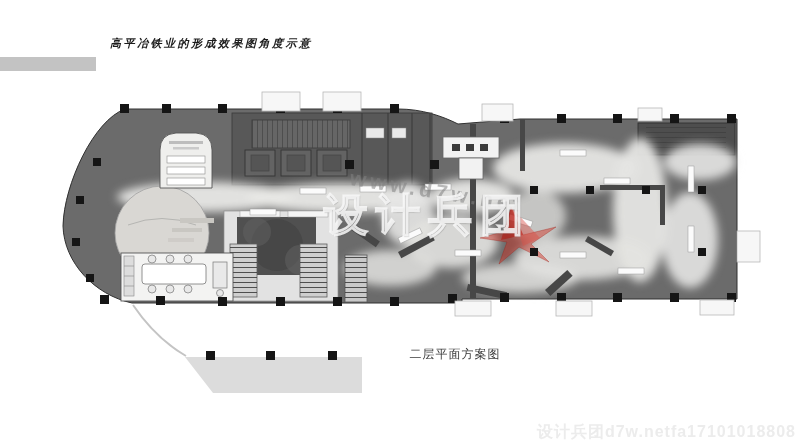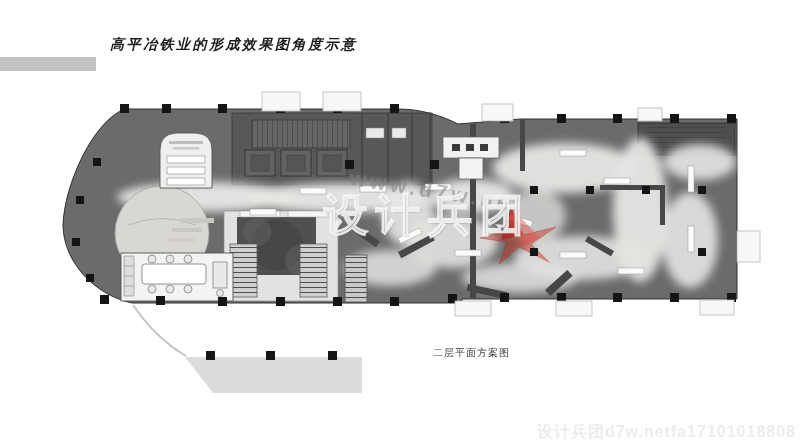--- a/index.html
+++ b/index.html
@@ -8,41 +8,41 @@
     background:#ffffff;
     font-family:"Liberation Sans","DejaVu Sans",sans-serif;
   }
   .title-bar{
     position:absolute;left:0;top:57px;width:96px;height:14px;
     background:#c3c3c3;
   }
   .page-title{
     position:absolute;left:110px;top:36px;margin:0;
     font-family:"DejaVu Serif","Liberation Serif",serif;
-    font-size:14px;font-weight:bold;color:#1c1c1c;
+    font-size:11px;font-weight:bold;color:#1c1c1c;
     letter-spacing:2.5px;font-style:italic;
   }
   .plan-wrap{position:absolute;left:0;top:0;width:800px;height:445px;}
   .plan-svg{position:absolute;left:0;top:0;}
   .wm-arc{
     position:absolute;left:352px;top:166px;
     transform:rotate(9deg);transform-origin:left top;
     font-size:21px;font-weight:bold;letter-spacing:4px;
     color:rgba(130,130,130,0.55);white-space:nowrap;
   }
   .wm-cn{
     position:absolute;left:324px;top:186px;
     font-size:44px;font-weight:bold;letter-spacing:8px;white-space:nowrap;
     color:rgba(255,255,255,0.12);
     -webkit-text-stroke:1.3px rgba(248,248,248,0.85);
     text-shadow:1px 1px 1px rgba(90,90,90,0.35);
   }
   .plan-caption{
-    position:absolute;left:400px;top:346px;width:110px;text-align:right;
-    font-size:10px;color:#3a3a3a;letter-spacing:1px;
+    position:absolute;left:400px;top:346px;width:110px;text-align:center;
+    font-size:12px;color:#3a3a3a;letter-spacing:1px;
   }
   .wm-bottom{
     position:absolute;right:4px;top:422px;
     font-size:16px;font-weight:bold;color:#ececec;
     letter-spacing:1px;white-space:nowrap;
   }
 </style>
 </head>
 <body>
 

